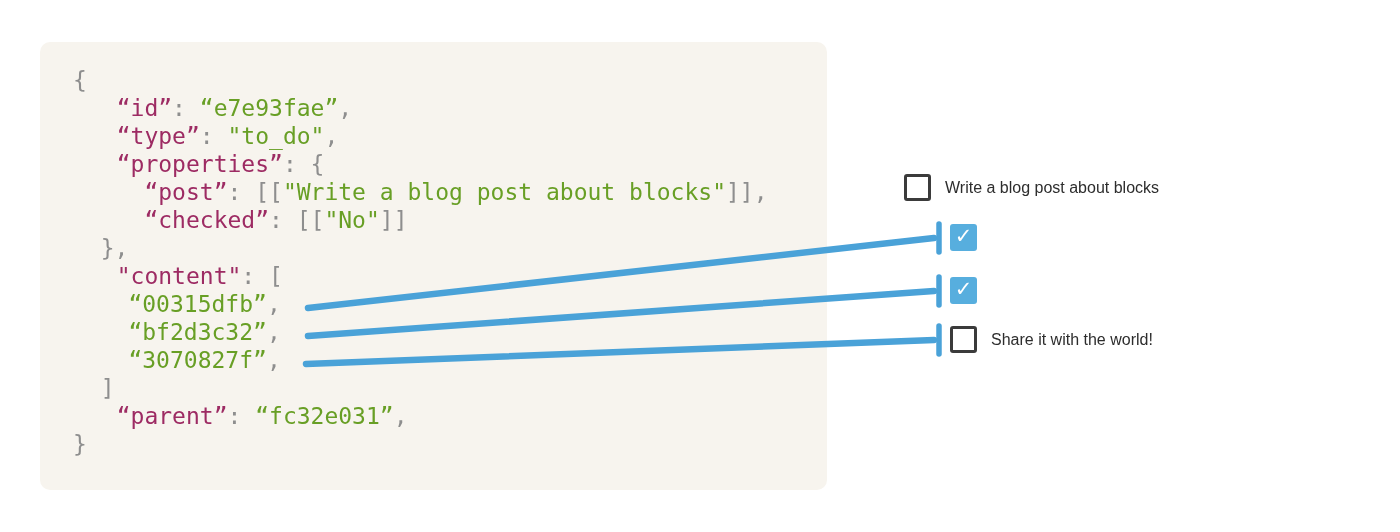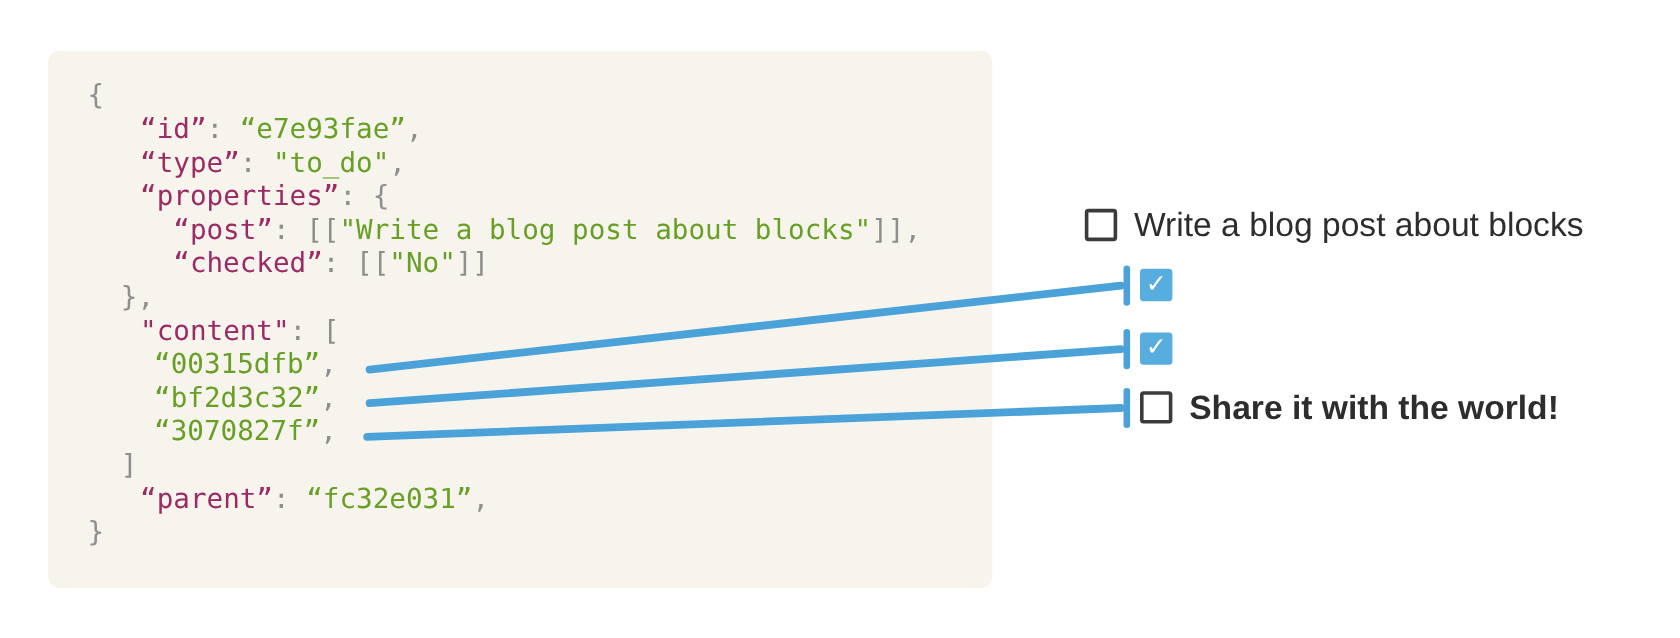--- a/index.html
+++ b/index.html
@@ -73,21 +73,21 @@
   .checkmark {
     color: #ffffff;
     font-family: "DejaVu Sans", sans-serif;
     font-size: 21px;
     font-weight: bold;
     line-height: 1;
     transform: translateY(-1px);
   }
   .todo-label {
     margin-left: 14px;
-    font-size: 28px;
+    font-size: 16px;
     color: var(--todo-text, #2d2d2d);
     white-space: nowrap;
   }
   .todo-label.done {
     color: var(--todo-done, #b2aeaa);
     text-decoration: line-through;
     text-decoration-thickness: 2px;
   }
 </style>
 </head>
@@ -130,19 +130,19 @@
       <div class="todo-item" style="left: 950px; top: 224px;">
         <div class="todo-checkbox checked">
           <span class="checkmark">✓</span>
         </div>
       </div>
       <div class="todo-item" style="left: 950px; top: 277px;">
         <div class="todo-checkbox checked">
           <span class="checkmark">✓</span>
         </div>
       </div>
-      <div class="todo-item" style="left: 950px; top: 326px; font-weight: bold;">
+      <div class="todo-item" style="left: 950px; top: 326px;">
         <div class="todo-checkbox unchecked"></div>
         <span class="todo-label">Share it with the world!</span>
       </div>
     </div>
 
 </div>
 
 </body></html>

